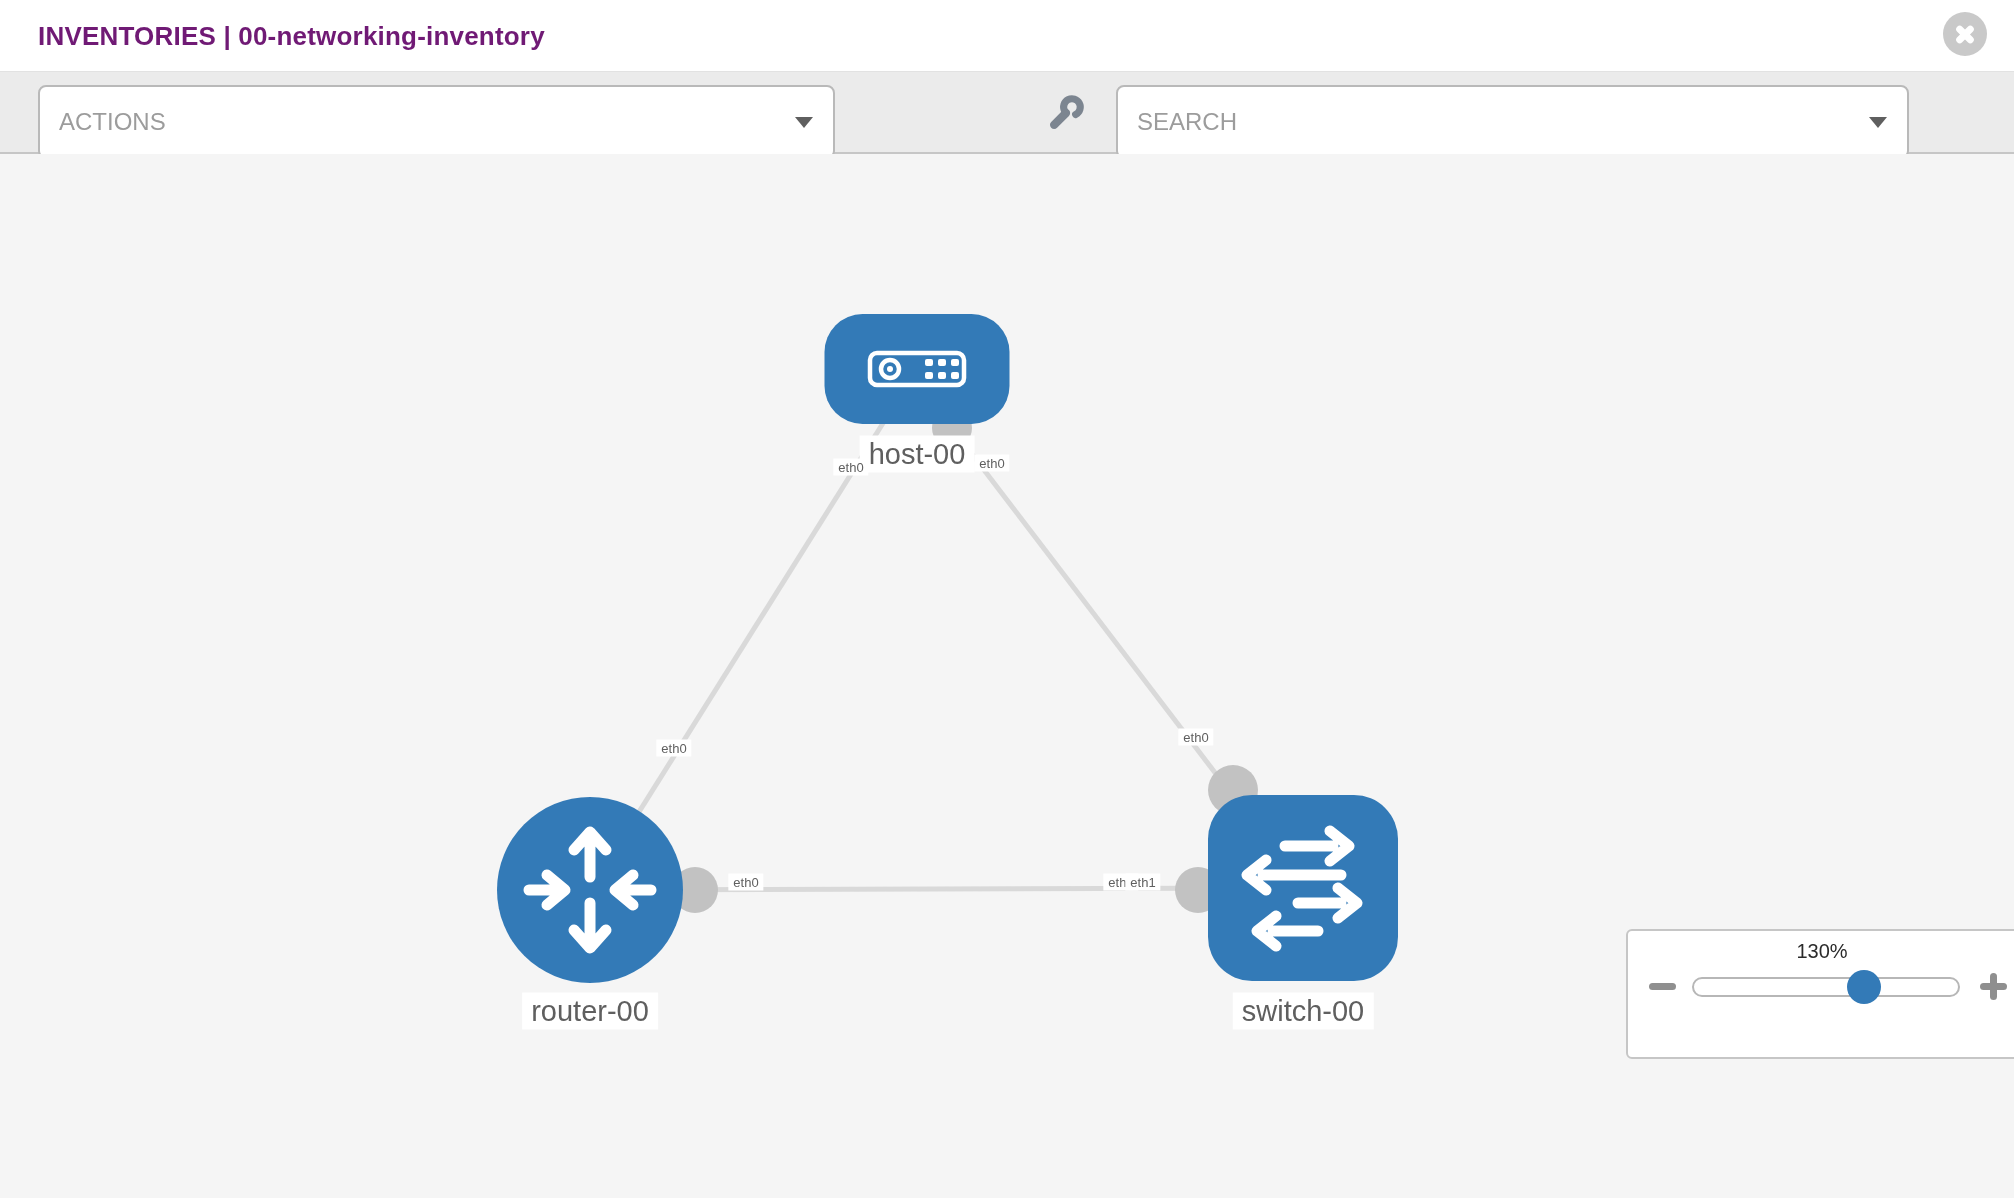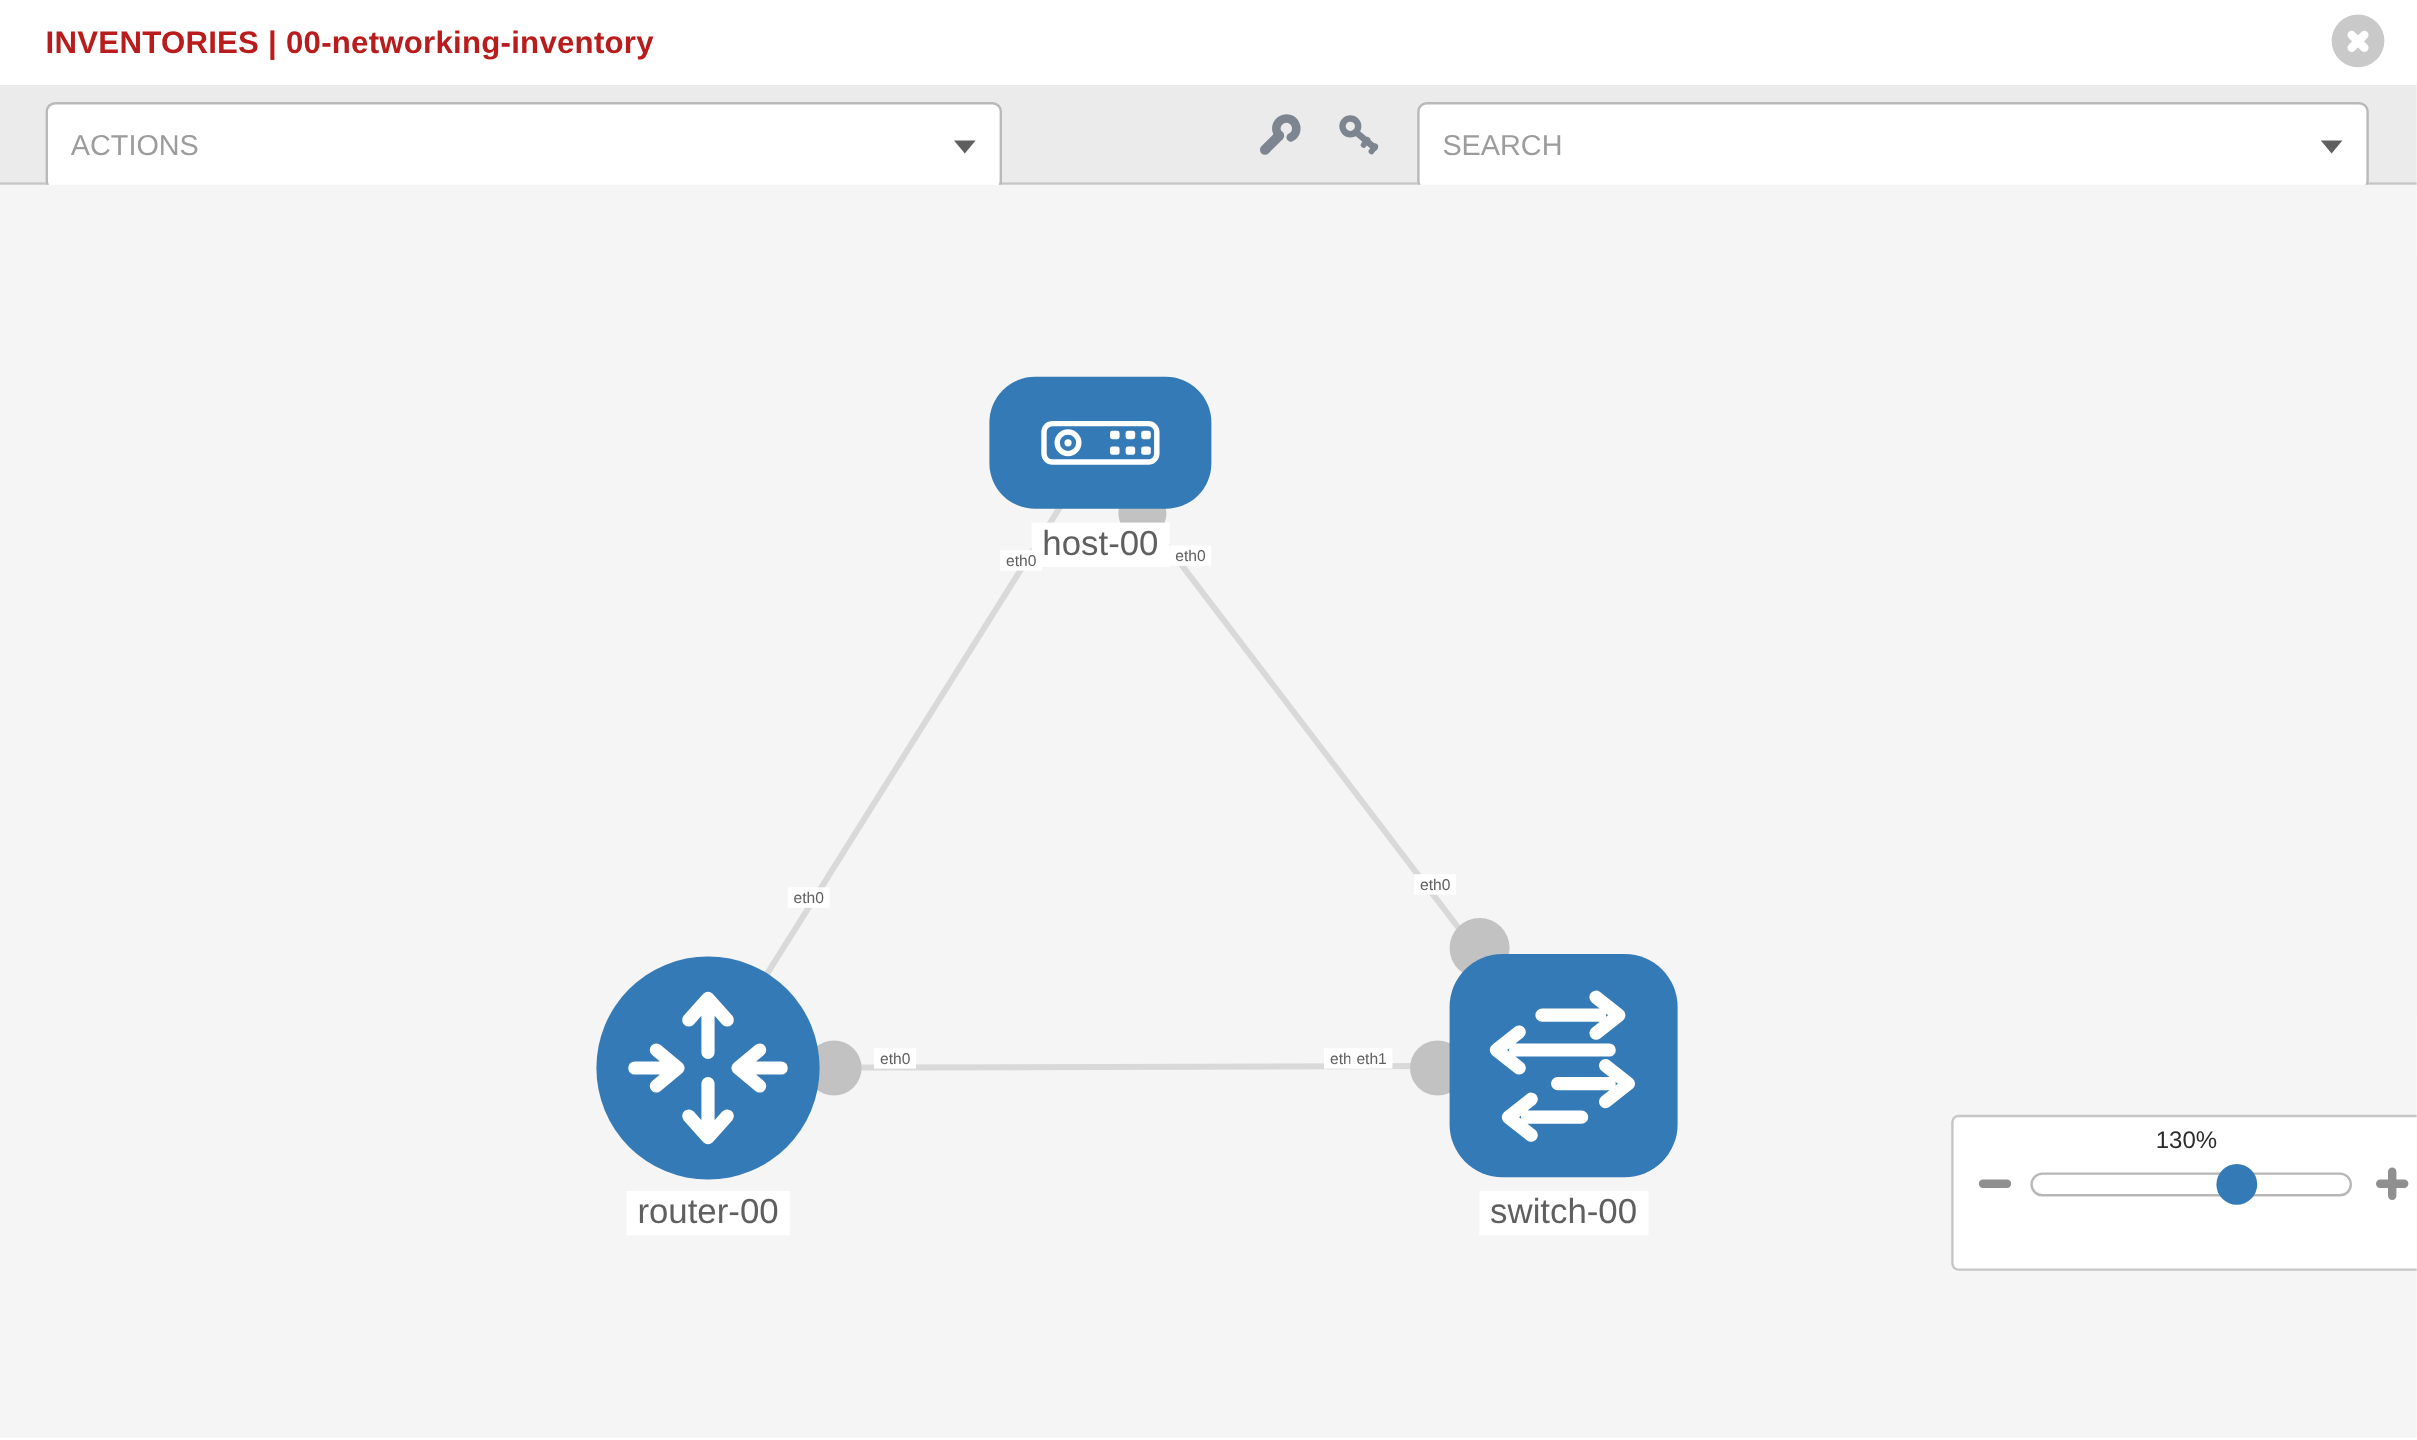--- a/index.html
+++ b/index.html
@@ -3,40 +3,40 @@
 <meta charset="utf-8">
 <style>
   * { margin:0; padding:0; box-sizing:border-box; }
   html,body { width:2014px; height:1200px; overflow:hidden; background:#fff;
               font-family:"Liberation Sans", sans-serif; }
 
   
   .header { position:relative; width:100%; height:72px; background:#fff;
             border-bottom:1px solid #e2e2e2; }
   .page-title { position:absolute; left:38px; top:50%; transform:translateY(-50%);
-                font-size:26px; font-weight:700; color:#b91c1c; letter-spacing:0.2px; }
+                font-size:26px; font-weight:700; color:#701a75; letter-spacing:0.2px; }
   .close-btn { position:absolute; left:1943px; top:12px; width:44px; height:44px;
                border-radius:50%; background:#c9c9c9; cursor:pointer; }
   .close-btn::before, .close-btn::after { content:""; position:absolute; left:11px; top:18.5px;
                width:22px; height:7px; border-radius:4px; background:#fff; }
   .close-btn::before { transform:rotate(45deg); }
   .close-btn::after  { transform:rotate(-45deg); }
 
   
   .toolbar { position:relative; width:100%; height:82px; background:#ebebeb;
              border-bottom:2px solid #c6c6c6; }
   .select-box { position:absolute; top:13px; height:74px; background:#fff;
                 border:2px solid #b9b9b9; border-radius:8px; display:flex;
                 align-items:center; font-size:24px; color:#9c9c9c; cursor:pointer; }
   .select-box .lbl { padding-left:19px; }
   .caret { position:absolute; right:20px; top:50%; margin-top:-5px; width:0; height:0;
            border-left:9px solid transparent; border-right:9px solid transparent;
            border-top:11px solid #5f5f5f; }
   .actions-box { left:38px;  width:797px; }
-  .search-box  { left:1181px; width:793px;text-align:right; }
+  .search-box  { left:1116px; width:793px;text-align:right; }
   .tool-icon { position:absolute; top:22px; width:38px; height:38px; cursor:pointer; }
   .tool-icon.wrench { left:1047px; }
   .tool-icon.key    { left:1114px; }
 
   
   .canvas { position:relative; width:2014px; height:1044px; background:#f5f5f5; overflow:hidden; }
   #topo { position:absolute; left:0; top:0; }
   #labels { position:absolute; left:0; top:0; width:100%; height:100%; }
   .node-label { position:absolute; transform:translate(-50%,-50%); background:#fff;
                 color:#5f5f5f; font-size:29px; padding:2px 9px; white-space:nowrap; }

